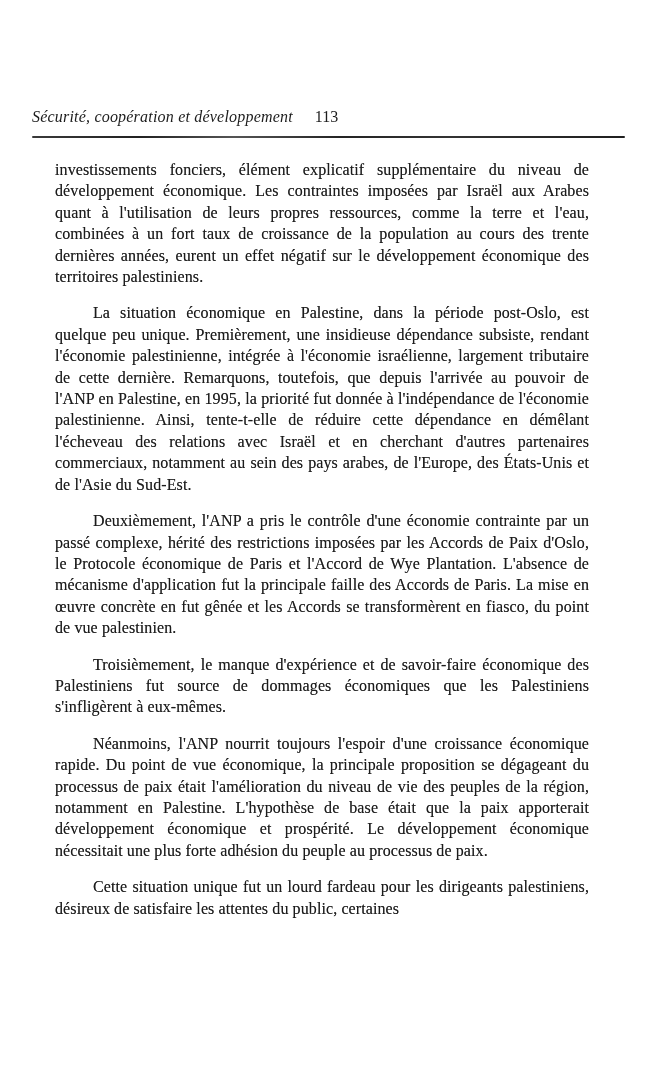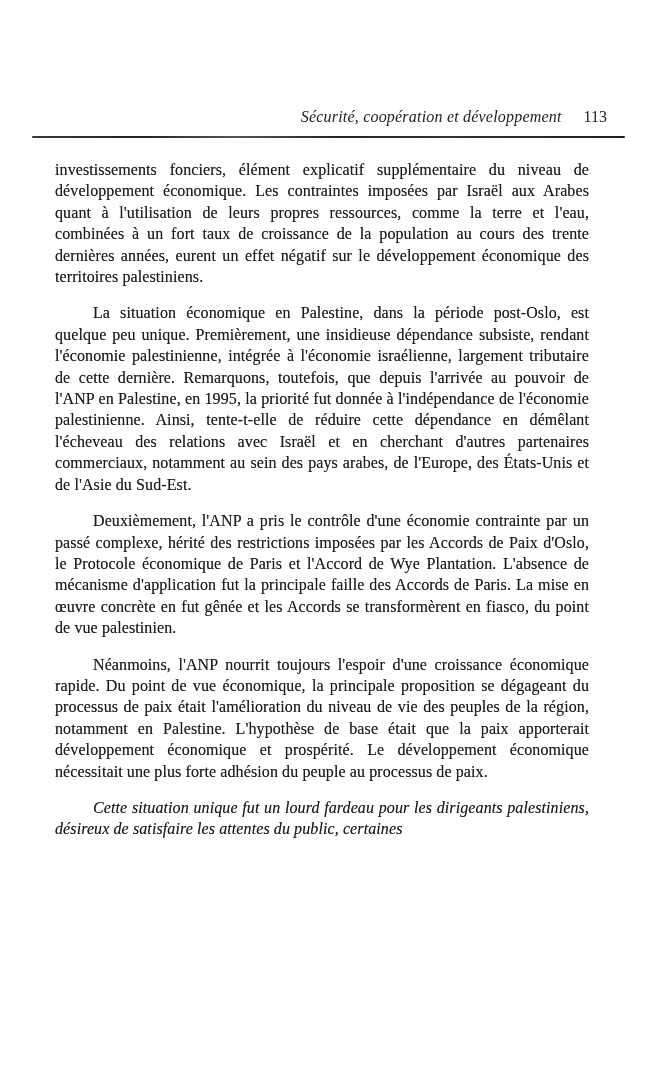--- a/index.html
+++ b/index.html
@@ -9,21 +9,21 @@
     height: 1084px;
     background: #ffffff;
     overflow: hidden;
     font-family: "Liberation Serif", "DejaVu Serif", serif;
     color: #1c1c1c;
     box-sizing: border-box;
     padding-top: 106px;
   }
   .running-header {
     margin: 0 25px 0 32px;
-    text-align: right;
+    text-align: left;
     font-size: 16px;
     line-height: 22px;
     white-space: nowrap;
   }
   .running-title {
     font-style: italic;
     letter-spacing: 0.2px;
     padding-right: 4px;
   }
   .page-number {
@@ -45,35 +45,36 @@
     text-align: justify;
     letter-spacing: 0.1px;
     
     text-shadow: 0 0 0.45px rgba(20,20,20,0.55);
   }
   .para {
     margin: 0 0 15px 0;
     text-indent: 38px;
   }
   .para.no-indent { text-indent: 0; }
-  .para:last-child { margin-bottom: 3px; font-style: italic; }
+  .para:last-child { margin-bottom: 3px; }
 </style>
 </head>
 <body>
 
 <div class="page">
 
   <header class="running-header">
     <span class="running-title">Sécurité, coopération et développement</span>
     <span class="page-number">113</span>
   </header>
 
   <div class="header-rule"></div>
 
   <main class="body-text">
     <p class="para no-indent">investissements fonciers, élément explicatif supplémentaire du niveau de développement économique. Les contraintes imposées par Israël aux Arabes quant à l'utilisation de leurs propres ressources, comme la terre et l'eau, combinées à un fort taux de croissance de la population au cours des trente dernières années, eurent un effet négatif sur le développement économique des territoires palestiniens.</p>
     <p class="para">La situation économique en Palestine, dans la période post-Oslo, est quelque peu unique. Premièrement, une insidieuse dépendance subsiste, rendant l'économie palestinienne, intégrée à l'économie israélienne, largement tributaire de cette dernière. Remarquons, toutefois, que depuis l'arrivée au pouvoir de l'ANP en Palestine, en 1995, la priorité fut donnée à l'indépendance de l'économie palestinienne. Ainsi, tente-t-elle de réduire cette dépendance en démêlant l'écheveau des relations avec Israël et en cherchant d'autres partenaires commerciaux, notamment au sein des pays arabes, de l'Europe, des États-Unis et de l'Asie du Sud-Est.</p>
     <p class="para">Deuxièmement, l'ANP a pris le contrôle d'une économie contrainte par un passé complexe, hérité des restrictions imposées par les Accords de Paix d'Oslo, le Protocole économique de Paris et l'Accord de Wye Plantation. L'absence de mécanisme d'application fut la principale faille des Accords de Paris. La mise en œuvre concrète en fut gênée et les Accords se transformèrent en fiasco, du point de vue palestinien.</p>
+    <p class="para">Troisièmement, le manque d'expérience et de savoir-faire économique des Palestiniens fut source de dommages économiques que les Palestiniens s'infligèrent à eux-mêmes.</p>
     <p class="para">Néanmoins, l'ANP nourrit toujours l'espoir d'une croissance économique rapide. Du point de vue économique, la principale proposition se dégageant du processus de paix était l'amélioration du niveau de vie des peuples de la région, notamment en Palestine. L'hypothèse de base était que la paix apporterait développement économique et prospérité. Le développement économique nécessitait une plus forte adhésion du peuple au processus de paix.</p>
     <p class="para">Cette situation unique fut un lourd fardeau pour les dirigeants palestiniens, désireux de satisfaire les attentes du public, certaines</p>
   </main>
 
 </div>
 
 </body></html>

